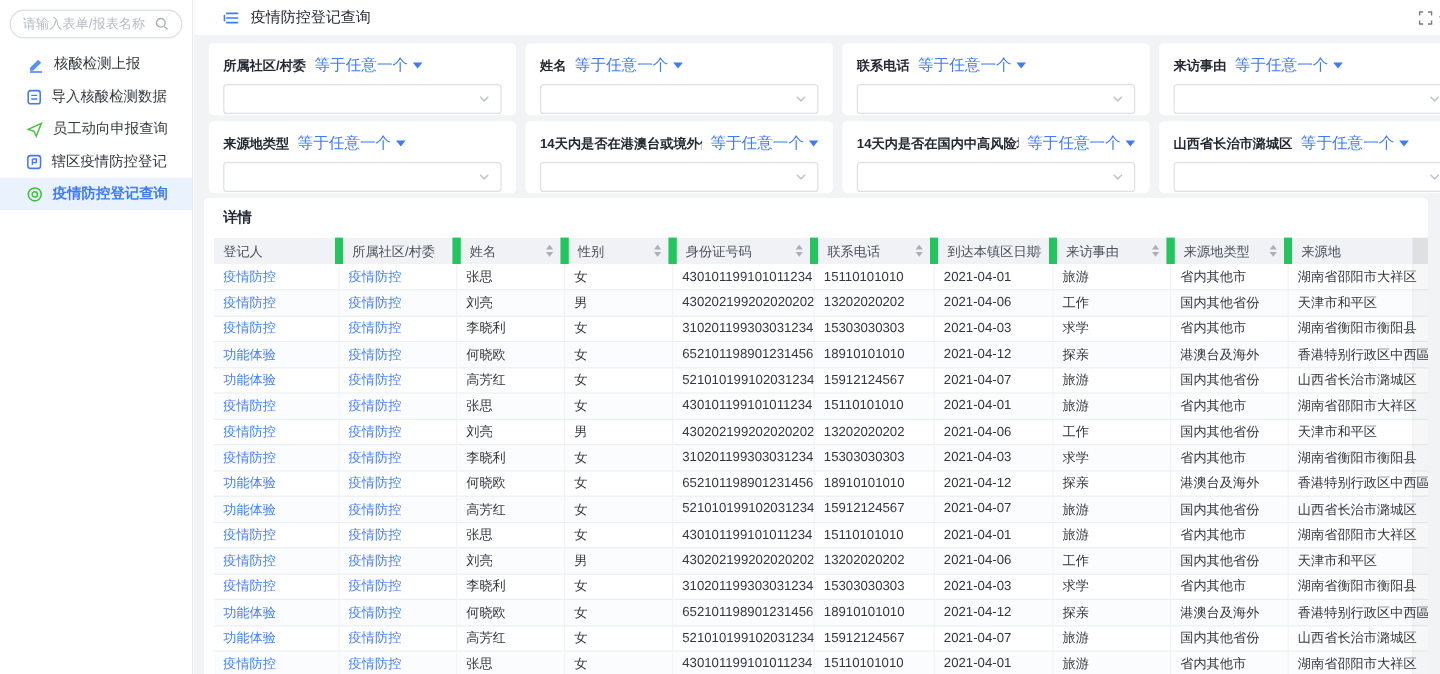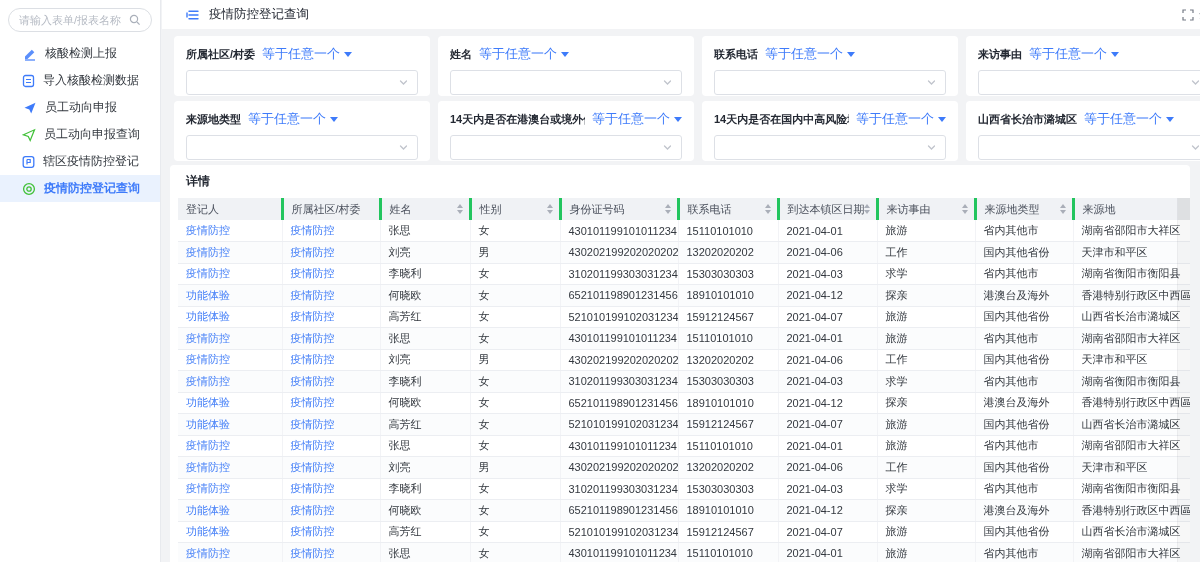--- a/index.html
+++ b/index.html
@@ -69,21 +69,21 @@
     position: relative; height: 398px; overflow: hidden; padding: 6px 0 0 8px;
   }
   .detail-title { font-size: 12px; font-weight: bold; color: #242933; padding: 2px 0 8px 8px; }
   table { border-collapse: collapse; table-layout: fixed; width: 1055px; }
   col.c0{width:104px} col.c1{width:98px} col.c2{width:90px} col.c3{width:90px}
   col.c4{width:118px} col.c5{width:100px} col.c6{width:99px} col.c7{width:98px}
   col.c8{width:98px} col.c9{width:160px}
   thead th {
     background: #f0f2f5; font-weight: normal; font-size: 11px; color: #4a505c;
     text-align: left; height: 22px; padding: 0 18px 0 8px; position: relative;
-    border-right: 3px solid #22c55e; white-space: nowrap; overflow: hidden; cursor: pointer;
+    border-right: 7px solid #22c55e; white-space: nowrap; overflow: hidden; cursor: pointer;
   }
   thead th.nosort { cursor: default; }
   .sort {
     position: absolute; right: 6px; top: 50%; transform: translateY(-50%);
     display: flex; flex-direction: column; gap: 2px;
   }
   .sort .tri-up { width:0;height:0;border-left:3.5px solid transparent;border-right:3.5px solid transparent;border-bottom:4px solid #a9aeb8; }
   .sort .tri-down { width:0;height:0;border-left:3.5px solid transparent;border-right:3.5px solid transparent;border-top:4px solid #a9aeb8; }
   tbody td {
     font-size: 11px; color: #33383f; height: 21.5px; padding: 0 8px;
@@ -121,28 +121,20 @@
         <span>核酸检测上报</span>
       </div>
       <div class="menu-item">
         <span class="mi-icon ic-blue">
           <svg width="13" height="14" viewBox="0 0 13 14">
             <rect x="1.5" y="1.5" width="10" height="11" rx="2" fill="none" stroke="currentColor" stroke-width="1.3"></rect>
             <path d="M4 5.5h5M4 8.5h5" stroke="currentColor" stroke-width="1.2"></path>
           </svg>
         </span>
         <span>导入核酸检测数据</span>
-      </div>
-      <div class="menu-item">
-        <span class="mi-icon ic-blue">
-          <svg width="14" height="14" viewBox="0 0 14 14">
-            <path d="M1.5 6.8 12.5 1.8 8.2 12.5 6.3 8.4z" fill="currentColor"></path>
-          </svg>
-        </span>
-        <span>员工动向申报</span>
       </div>
       <div class="menu-item">
         <span class="mi-icon ic-green">
           <svg width="14" height="14" viewBox="0 0 14 14">
             <path d="M1.5 6.8 12.5 1.8 8.2 12.5 6.3 8.4z" fill="none" stroke="currentColor" stroke-width="1.2"></path>
           </svg>
         </span>
         <span>员工动向申报查询</span>
       </div>
       <div class="menu-item">

